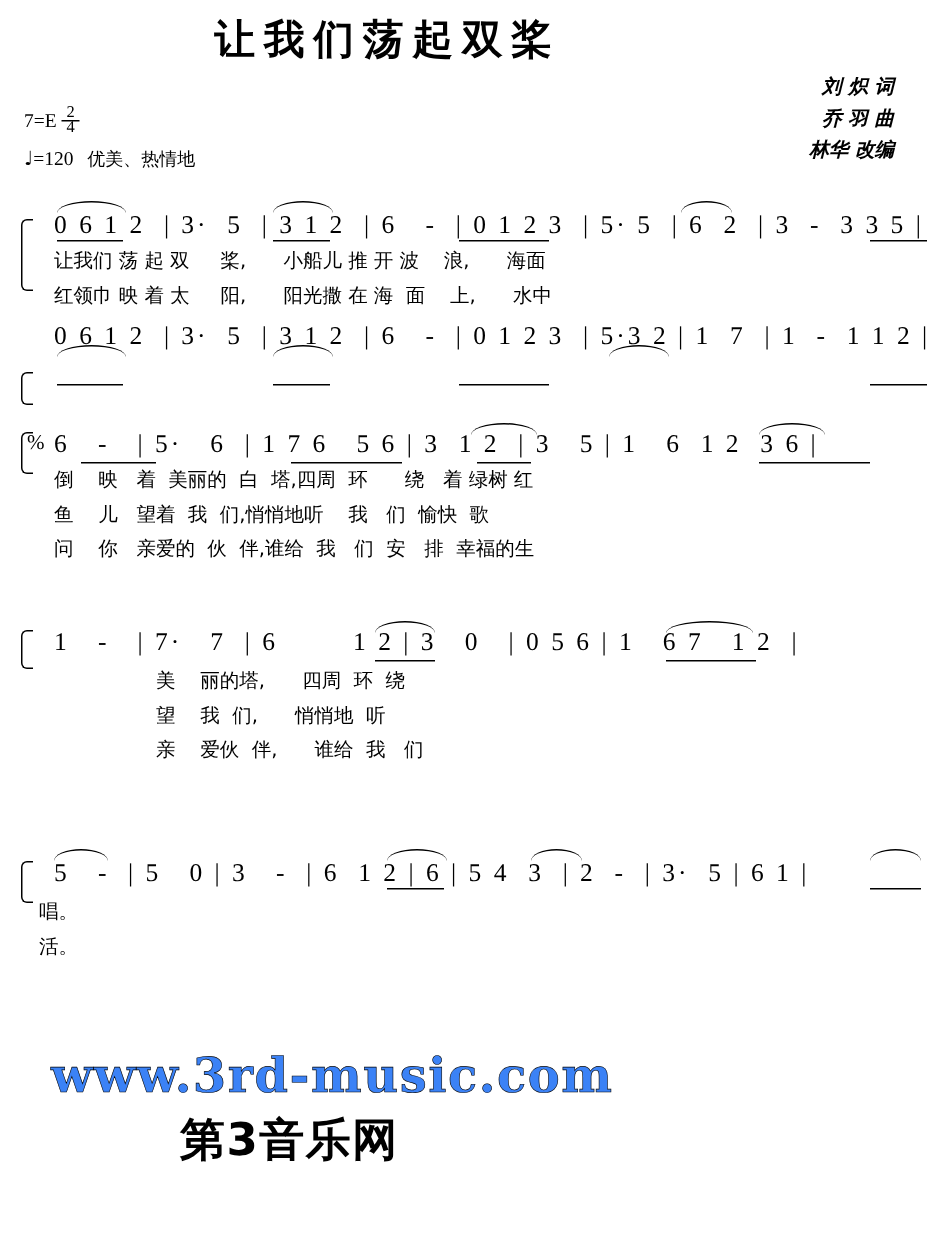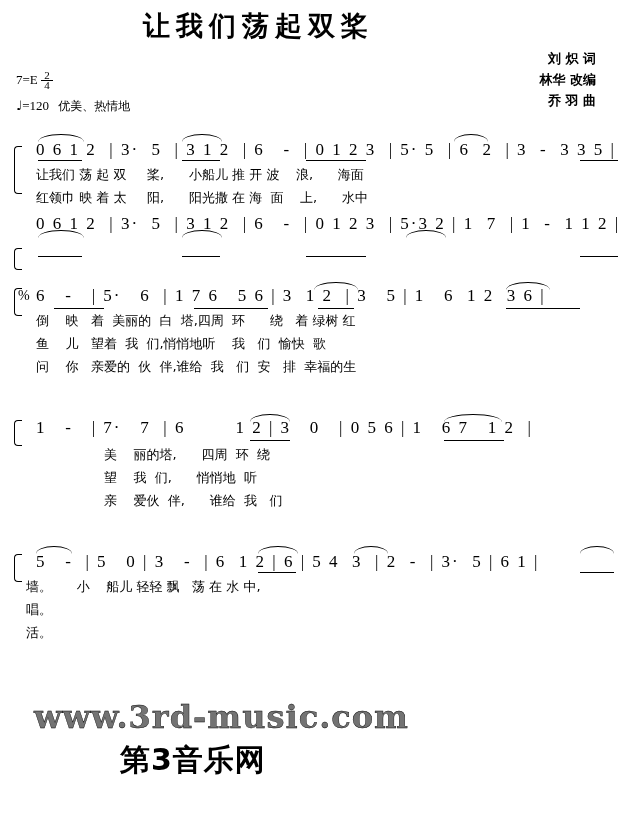--- a/index.html
+++ b/index.html
@@ -36,21 +36,21 @@
     position: absolute;
     right: 36px;
     top: 48px;
     width: 130px;
     text-align: right;
     font-family: "DejaVu Sans", sans-serif;
     font-size: 13px;
     font-weight: bold;
     line-height: 21px;
   }
-  .credits div { white-space: pre; }
+  .credits div { white-space: pre; font-style: italic; }
   .keyblock {
     position: absolute;
     left: 16px;
     top: 72px;
     font-family: "Liberation Serif", serif;
     font-size: 13px;
   }
   .keyline {
     position: relative;
     height: 22px;
@@ -124,21 +124,21 @@
     height: 1px;
     background: #000;
   }
   .wm {
     position: absolute;
     left: 34px;
     top: 698px;
     font-family: "DejaVu Serif", serif;
     font-weight: bold;
     font-size: 32px;
-    color: #737373;
+    color: #3b82f6;
     letter-spacing: 1px;
     -webkit-text-stroke: 0.4px #000;
   }
   .wm2 {
     position: absolute;
     left: 120px;
     top: 740px;
     font-family: "DejaVu Sans", sans-serif;
     font-weight: bold;
     font-size: 30px;
@@ -157,22 +157,22 @@
 </style>
 </head>
 <body>
 
 <div class="sheet">
 
   <div class="title">让我们荡起双桨</div>
 
   <div class="credits">
     <div>刘 炽 词</div>
+    <div>乔 羽 曲</div>
     <div>林华 改编</div>
-    <div>乔 羽 曲</div>
   </div>
 
   <div class="keyblock">
     <div class="keyline">
       <span>7=E</span>
       <span class="meter">
         <span class="num">2</span>
         <span class="den">4</span>
       </span>
     </div>
@@ -227,24 +227,23 @@
     <div class="numrow" style="position:relative; left:22px; top:0px;">1   -   | 7·   7  | 6        1 2 | 3   0   | 0 5 6 | 1   6 7   1 2  |</div>
     <div class="lyric" style="position:relative; left:90px; top:6px;">美    丽的塔,      四周  环  绕</div>
     <div class="lyric" style="position:relative; left:90px; top:8px;">望    我  们,      悄悄地  听</div>
     <div class="lyric" style="position:relative; left:90px; top:10px;">亲    爱伙  伴,      谁给  我   们</div>
     <div class="underl" style="left:236px; top:22px; width:40px;"></div>
     <div class="underl" style="left:430px; top:22px; width:60px;"></div>
     <div class="tie" style="left:236px; top:-4px; width:40px;"></div>
     <div class="tie" style="left:430px; top:-4px; width:58px;"></div>
   </div>
 
-  <div class="sys" style="top:548px;">
+  <div class="sys" style="top:568px;">
     <div class="brace" style="top:6px; height:26px;"></div>
     <div class="numrow" style="position:relative; left:22px; top:4px;">5   -  | 5   0 | 3   -  | 6  1 2 | 6 | 5 4  3  | 2  -  | 3·  5 | 6 1 |</div>
-    <div class="lyric" style="position:relative; left:12px; top:8px;">墙。      小    船儿 轻轻 飘   荡 在 水 中,</div>
     <div class="lyric" style="position:relative; left:12px; top:10px;">唱。</div>
     <div class="lyric" style="position:relative; left:12px; top:12px;">活。</div>
     <div class="tie" style="left:22px; top:-2px; width:36px;"></div>
     <div class="tie" style="left:244px; top:-2px; width:40px;"></div>
     <div class="tie" style="left:340px; top:-2px; width:34px;"></div>
     <div class="tie" style="left:566px; top:-2px; width:34px;"></div>
     <div class="underl" style="left:244px; top:24px; width:38px;"></div>
     <div class="underl" style="left:566px; top:24px; width:34px;"></div>
   </div>
 

